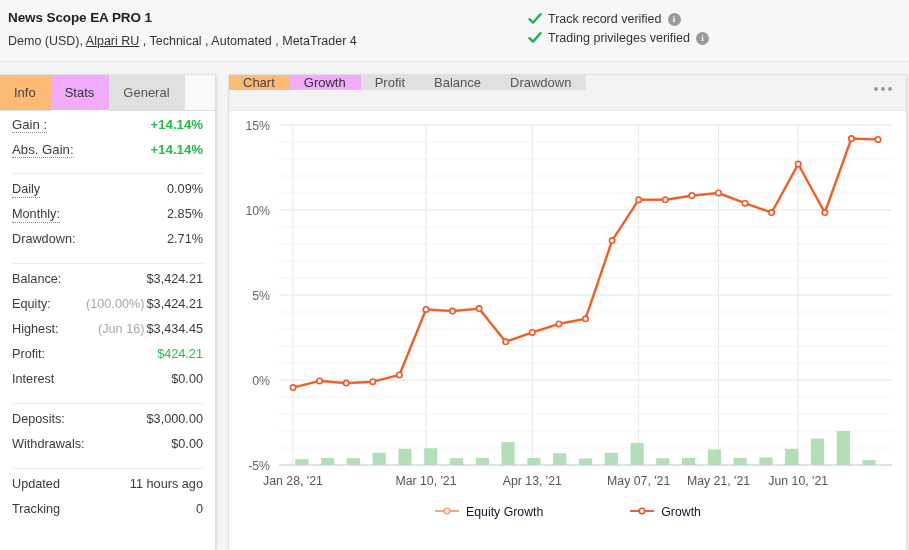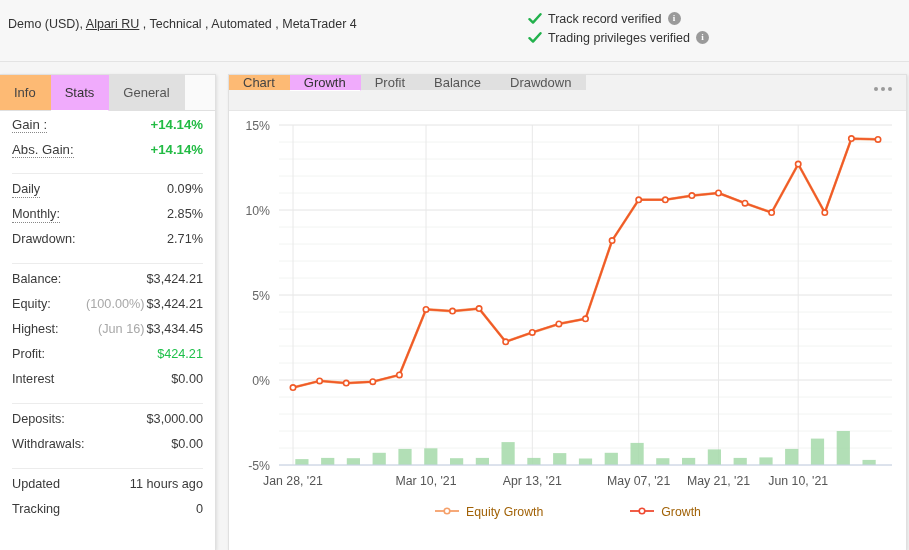--- a/index.html
+++ b/index.html
@@ -25,21 +25,21 @@
     letter-spacing: -0.1px;
   }
   .acct-sub {
     margin-top: 7px; font-size: 12.5px; color: #333; line-height: 16px;
     white-space: nowrap;
   }
   .acct-sub a { color: #333; }
   .hdr-right {
     margin-left: auto; padding: 12px 200px 0 0; display: flex; flex-direction: column; gap: 5px;
   }
-  .verif-row { display: flex; font-size: 12.5px; color: #333; }
+  .verif-row { display: flex; align-items: center; font-size: 12.5px; color: #333; }
   .check {
     display: inline-block; width: 14px; height: 14px; margin-right: 6px;
     position: relative; flex: 0 0 auto;
   }
   .check svg { display:block; }
   .infodot {
     display: inline-flex; align-items: center; justify-content: center;
     width: 13px; height: 13px; border-radius: 50%;
     background: #9a9a9a; color: #fff; font-size: 9px; font-weight: bold;
     margin-left: 6px; font-family: "Liberation Serif", serif; line-height: 13px;
@@ -99,32 +99,33 @@
     position: absolute; right: 14px; top: 12px; display: flex; gap: 3px; cursor: pointer;
   }
   .dots i { width: 4px; height: 4px; border-radius: 50%; background: #9a9a9a; display: block; }
 
   .plot-wrap { position: relative; width: 100%; height: 436px; background: #fff; }
   svg.plot { display: block; }
 
   .legend {
     position: absolute; left: 0; right: 0; bottom: 28px;
     display: flex; justify-content: center; gap: 86px;
-    font-size: 12.3px; color: #a16207;
+    font-size: 12.3px; color: #0f172a;
   }
   .legend-item { display: flex; align-items: center; gap: 6px; cursor: pointer; }
   .legend-key { display: block; }
 </style>
 </head>
 <body>
 
 <div id="app">
 
   <div class="header">
     <div class="hdr-left">
+      <div class="acct-title">News Scope EA PRO 1</div>
       <div class="acct-sub">
         <span>Demo (USD),</span>
         <a href="#">Alpari RU</a>
         <span>, Technical , Automated , MetaTrader 4</span>
       </div>
     </div>
     <div class="hdr-right">
       <div class="verif-row">
         <span class="check">
           <svg width="14" height="14" viewBox="0 0 14 14">

